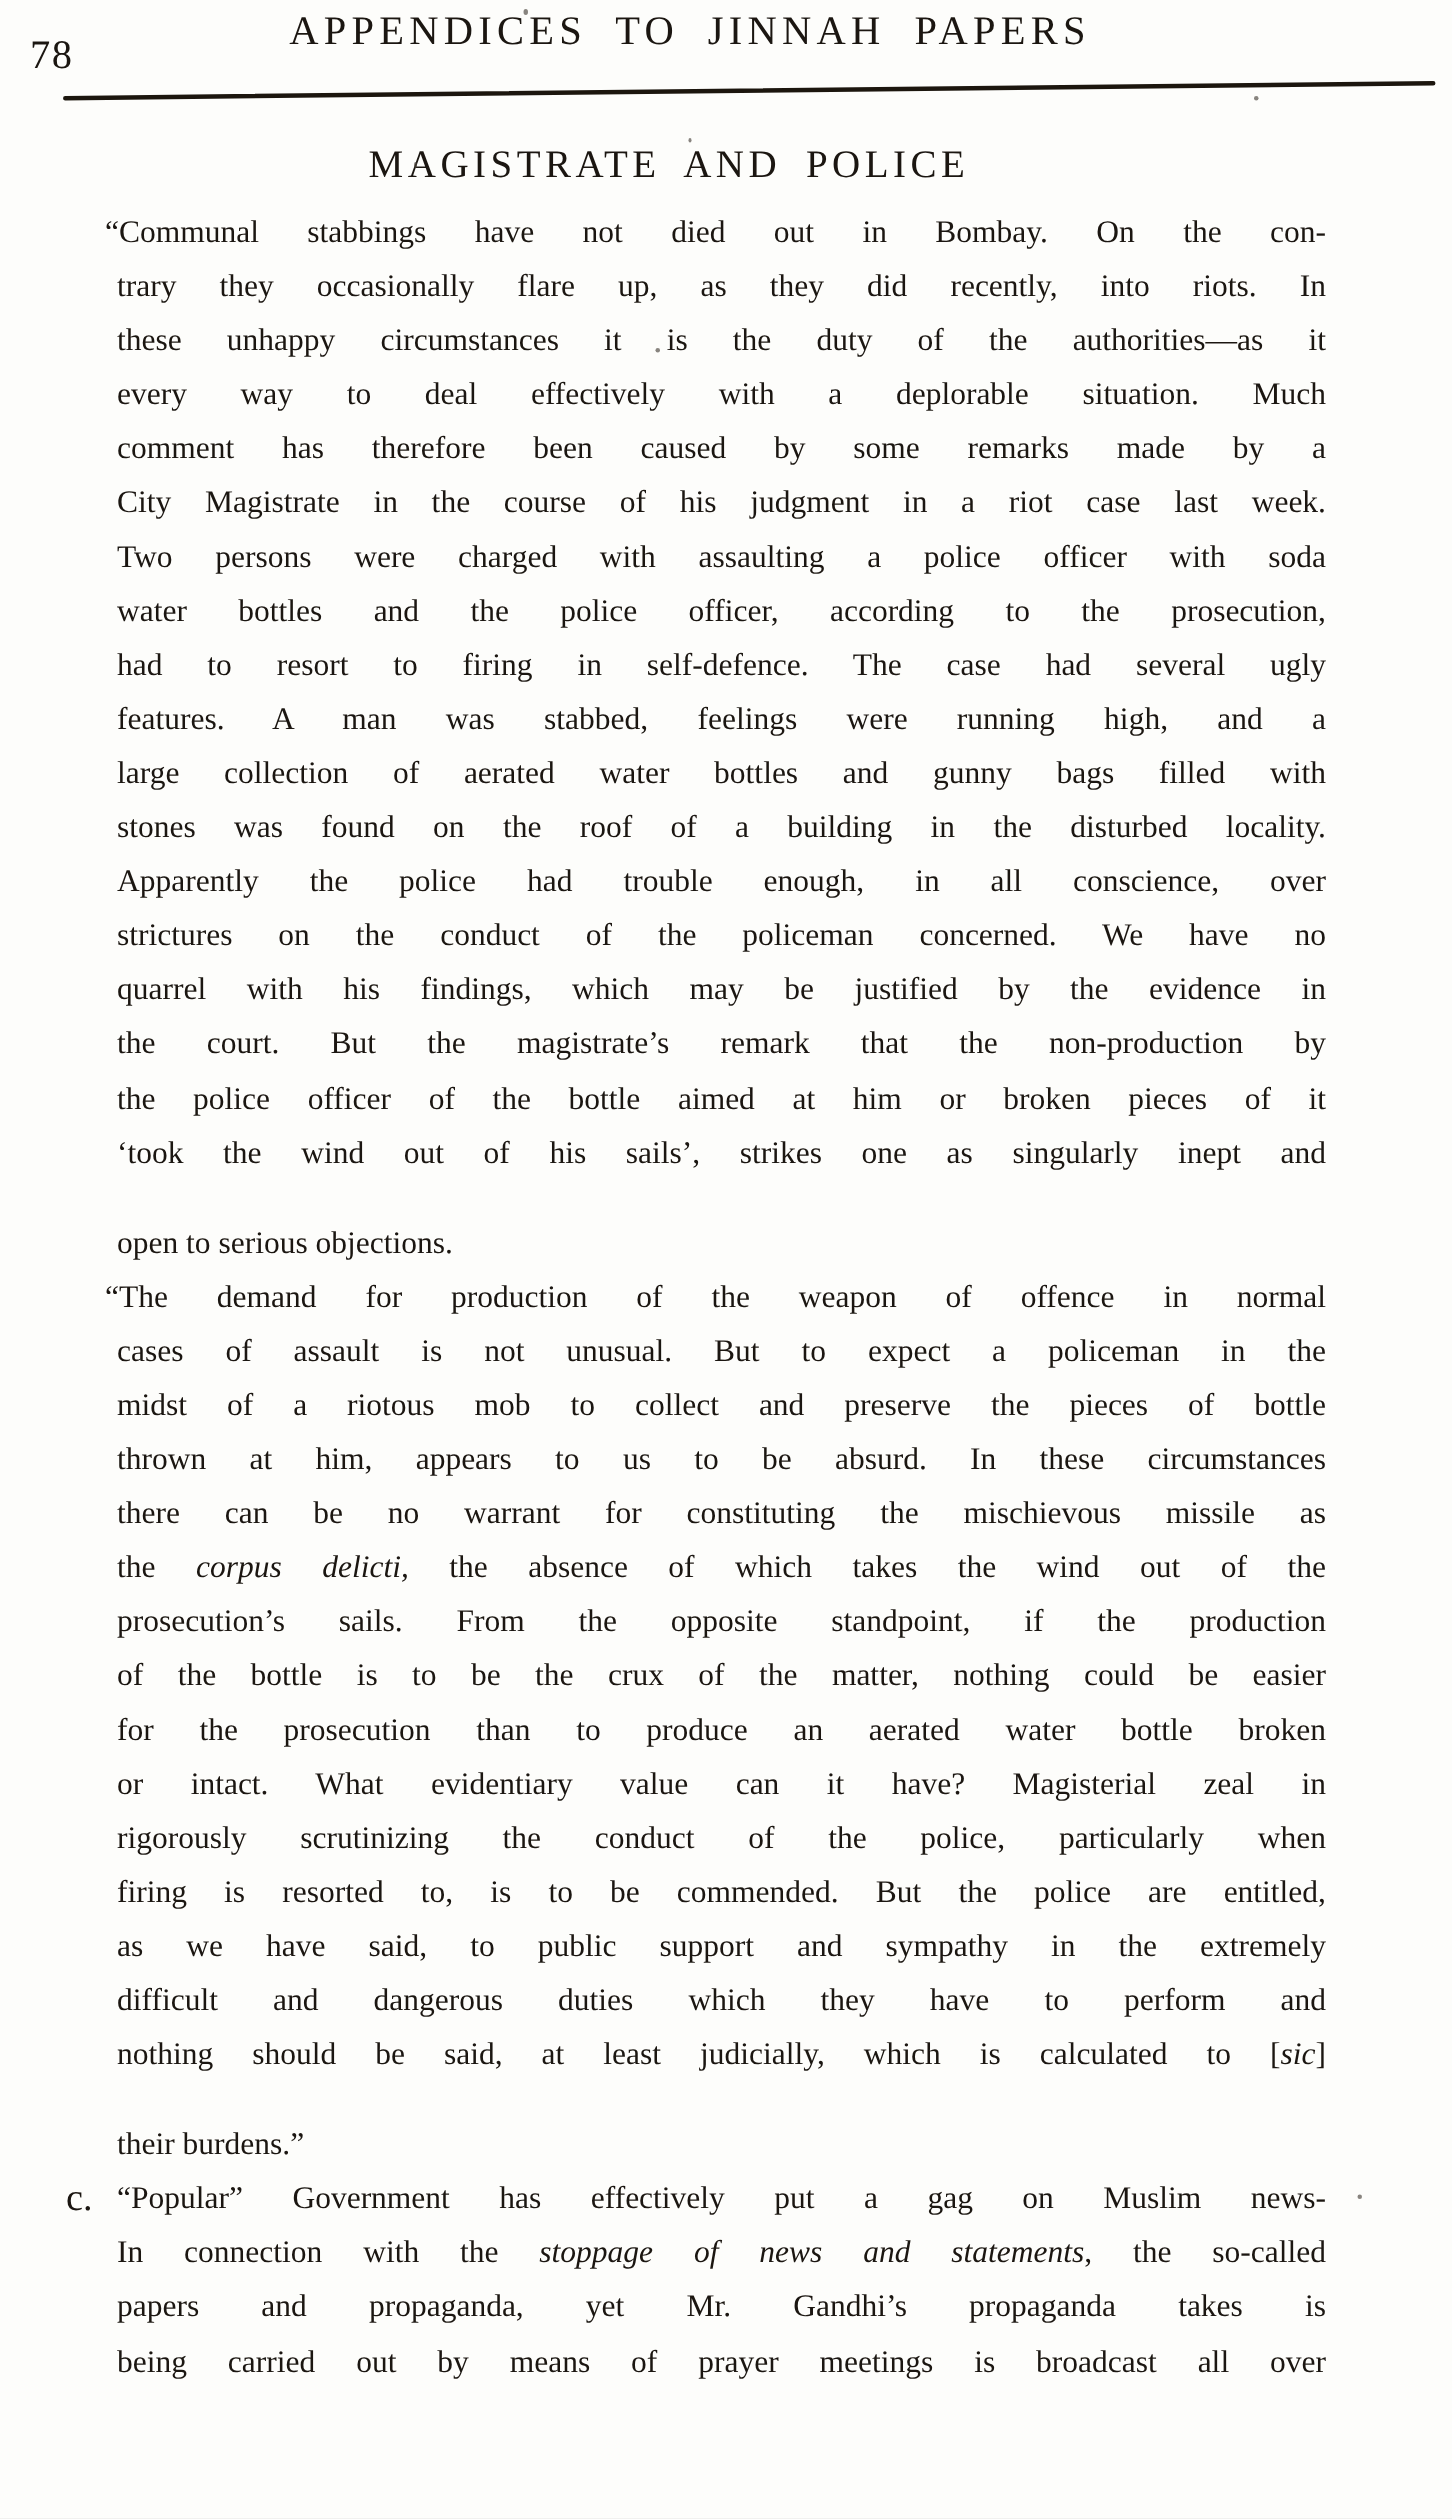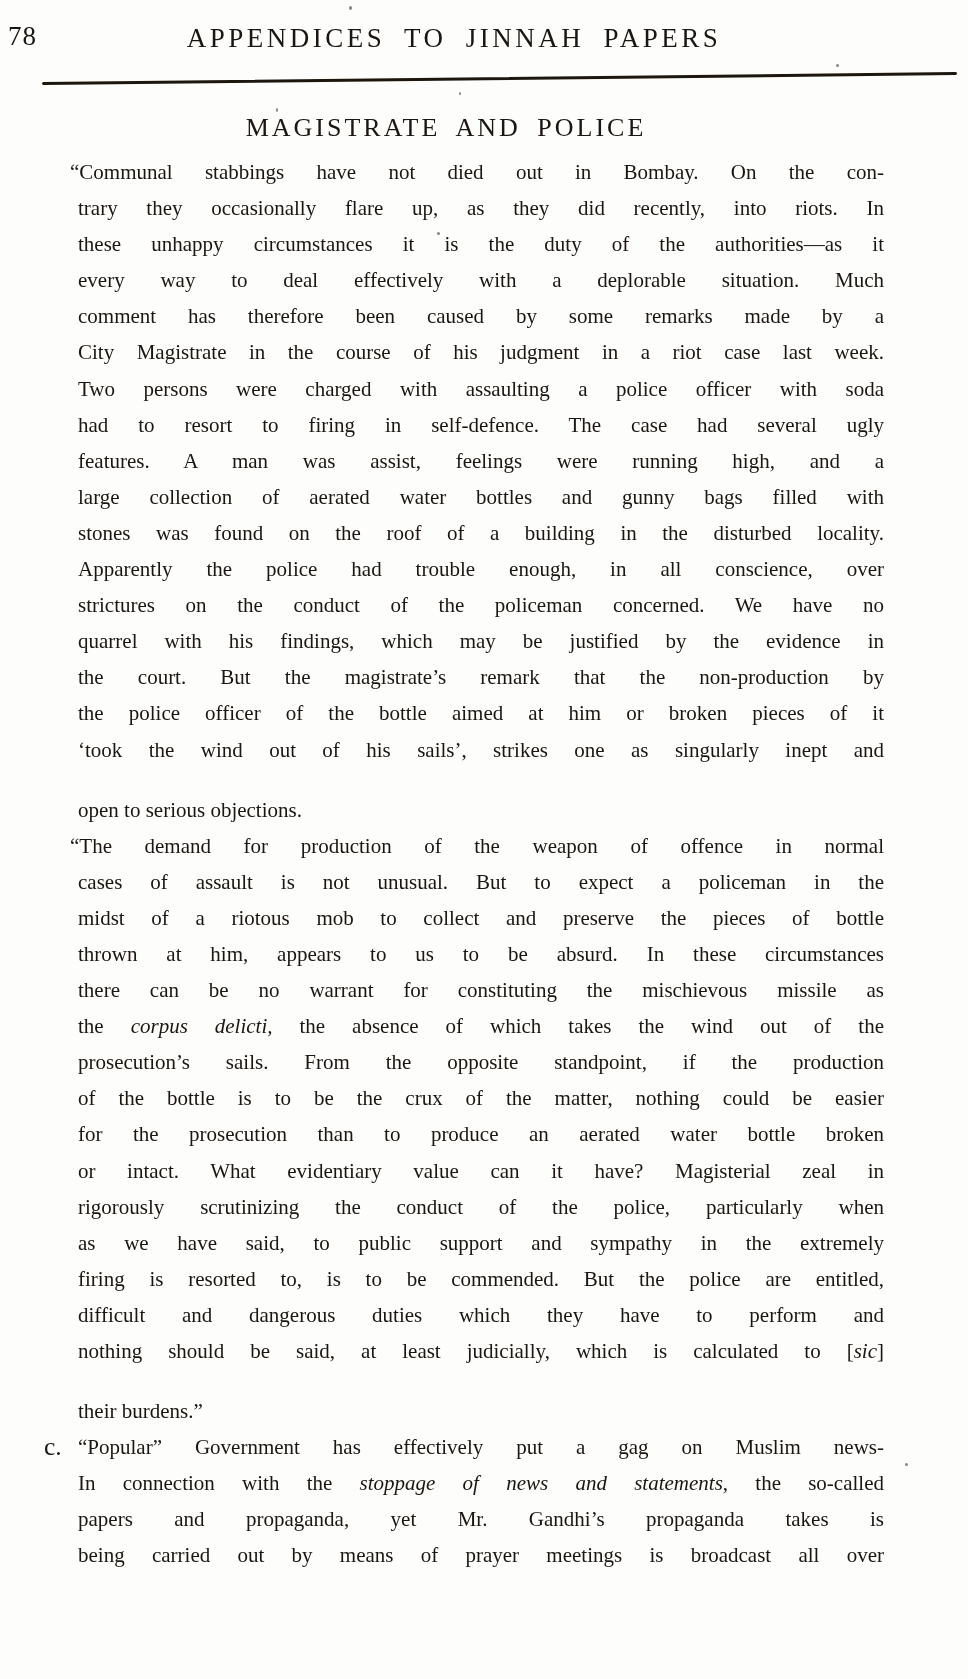--- a/index.html
+++ b/index.html
@@ -13,22 +13,23 @@
     height: 1679px;
     margin: 0 auto;
     background: #fdfdfb;
     color: #1b1611;
     font-family: "Liberation Serif", "DejaVu Serif", serif;
     overflow: hidden;
   }
   
   .running-head {
     position: relative;
-    padding-top: 23px;
+    padding-top: 5px;
     height: 40px;
+    margin-left: 12px;
   }
   .page-number {
     position: absolute;
     left: 8px;
     top: 21px;
     font-size: 27px;
     letter-spacing: 1px;
   }
   .running-title {
     display: block;
@@ -110,22 +111,23 @@
 
   <main class="body-text" id="body-text">
       <div class="para">
         <div class="text-line"><span class="hang"></span>“Communal stabbings have not died out in Bombay. On the con-</div>
         <div class="text-line">trary they occasionally flare up, as they did recently, into riots. In</div>
         <div class="text-line">these unhappy circumstances it is the duty of the authorities—as it</div>
         <div class="text-line">every way to deal effectively with a deplorable situation. Much</div>
         <div class="text-line">comment has therefore been caused by some remarks made by a</div>
         <div class="text-line">City Magistrate in the course of his judgment in a riot case last week.</div>
         <div class="text-line">Two persons were charged with assaulting a police officer with soda</div>
+        <div class="text-line">water bottles and the police officer, according to the prosecution,</div>
         <div class="text-line">had to resort to firing in self-defence. The case had several ugly</div>
-        <div class="text-line">features. A man was assist, feelings were running high, and a</div>
+        <div class="text-line">features. A man was stabbed, feelings were running high, and a</div>
         <div class="text-line">large collection of aerated water bottles and gunny bags filled with</div>
         <div class="text-line">stones was found on the roof of a building in the disturbed locality.</div>
         <div class="text-line">Apparently the police had trouble enough, in all conscience, over</div>
         <div class="text-line">strictures on the conduct of the policeman concerned. We have no</div>
         <div class="text-line">quarrel with his findings, which may be justified by the evidence in</div>
         <div class="text-line">the court. But the magistrate’s remark that the non-production by</div>
         <div class="text-line">the police officer of the bottle aimed at him or broken pieces of it</div>
         <div class="text-line">‘took the wind out of his sails’, strikes one as singularly inept and</div>
         <div class="text-line last-left">open to serious objections.</div>
       </div>
@@ -134,22 +136,22 @@
         <div class="text-line">cases of assault is not unusual. But to expect a policeman in the</div>
         <div class="text-line">midst of a riotous mob to collect and preserve the pieces of bottle</div>
         <div class="text-line">thrown at him, appears to us to be absurd. In these circumstances</div>
         <div class="text-line">there can be no warrant for constituting the mischievous missile as</div>
         <div class="text-line">the <i>corpus delicti,</i> the absence of which takes the wind out of the</div>
         <div class="text-line">prosecution’s sails. From the opposite standpoint, if the production</div>
         <div class="text-line">of the bottle is to be the crux of the matter, nothing could be easier</div>
         <div class="text-line">for the prosecution than to produce an aerated water bottle broken</div>
         <div class="text-line">or intact. What evidentiary value can it have? Magisterial zeal in</div>
         <div class="text-line">rigorously scrutinizing the conduct of the police, particularly when</div>
+        <div class="text-line">firing is resorted to, is to be commended. But the police are entitled,</div>
         <div class="text-line">as we have said, to public support and sympathy in the extremely</div>
-        <div class="text-line">firing is resorted to, is to be commended. But the police are entitled,</div>
         <div class="text-line">difficult and dangerous duties which they have to perform and</div>
         <div class="text-line">nothing should be said, at least judicially, which is calculated to [<i>sic</i>]</div>
         <div class="text-line last-left">their burdens.”</div>
       </div>
       <div class="para">
         <span class="para-marker">c.</span>
         <div class="text-line">“Popular” Government has effectively put a gag on Muslim news-</div>
         <div class="text-line">In connection with the <i>stoppage of news and statements</i>, the so-called</div>
         <div class="text-line">papers and propaganda, yet Mr. Gandhi’s propaganda takes is</div>
         <div class="text-line">being carried out by means of prayer meetings is broadcast all over</div>

